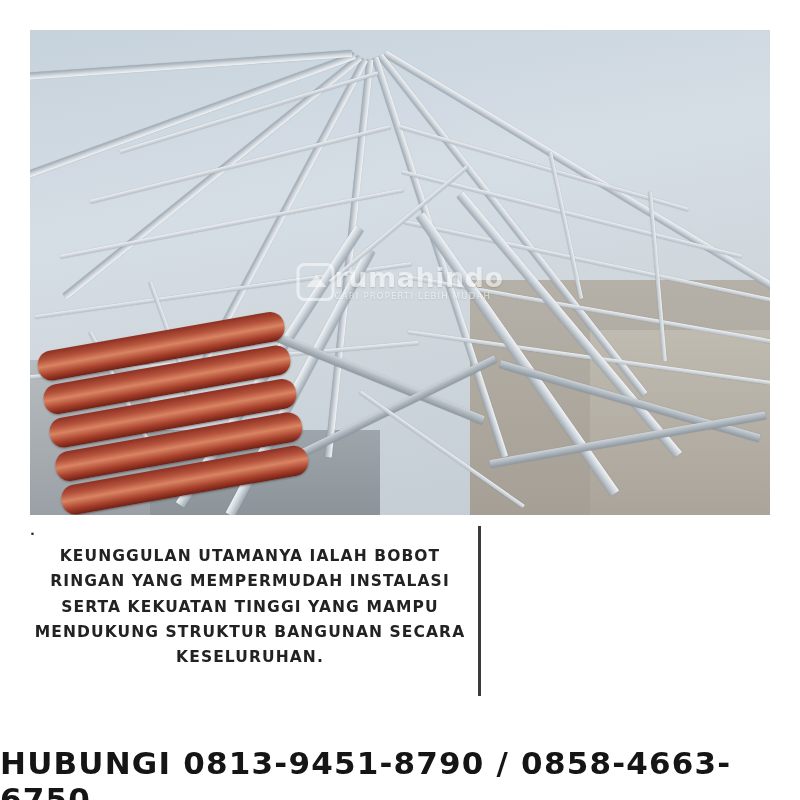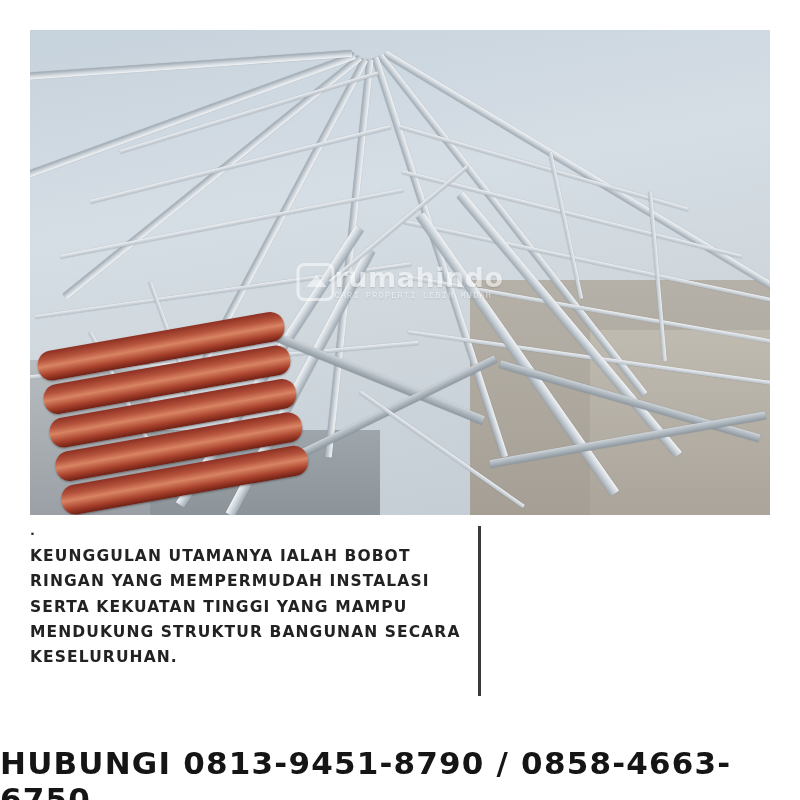--- a/index.html
+++ b/index.html
@@ -88,21 +88,20 @@
     border-bottom: 12px solid #ffffff;
   }
   .wm-text { line-height: 1.05; }
   .wm-title {
     font-size: 27px; font-weight: 700; color: #ffffff;
     letter-spacing: .5px; text-shadow: 0 1px 2px rgba(0,0,0,.25);
   }
   .wm-sub {
     font-size: 8.5px; color: #ffffff; letter-spacing: 1.2px;
     text-shadow: 0 1px 2px rgba(0,0,0,.25);
-    font-family: Liberation Mono, monospace;
   }
 
   
   .body-row {
     position: absolute;
     left: 30px; top: 518px;
     width: 740px; height: 215px;
     display: flex;
   }
   .left-col {
@@ -114,20 +113,21 @@
     letter-spacing: 1px; line-height: 1.1;
   }
   .benefit {
     margin-top: 6px;
     font-size: 15.5px;
     font-weight: 700;
     color: #222222;
     letter-spacing: 1.1px;
     line-height: 1.62;
     text-transform: uppercase;
+    text-align: center;
   }
   .divider {
     width: 3px;
     background: #3a3a3a;
     margin: 8px 18px 18px 8px;
     height: 170px;
   }
   .right-col {
     flex: 1;
     padding-top: 4px;

